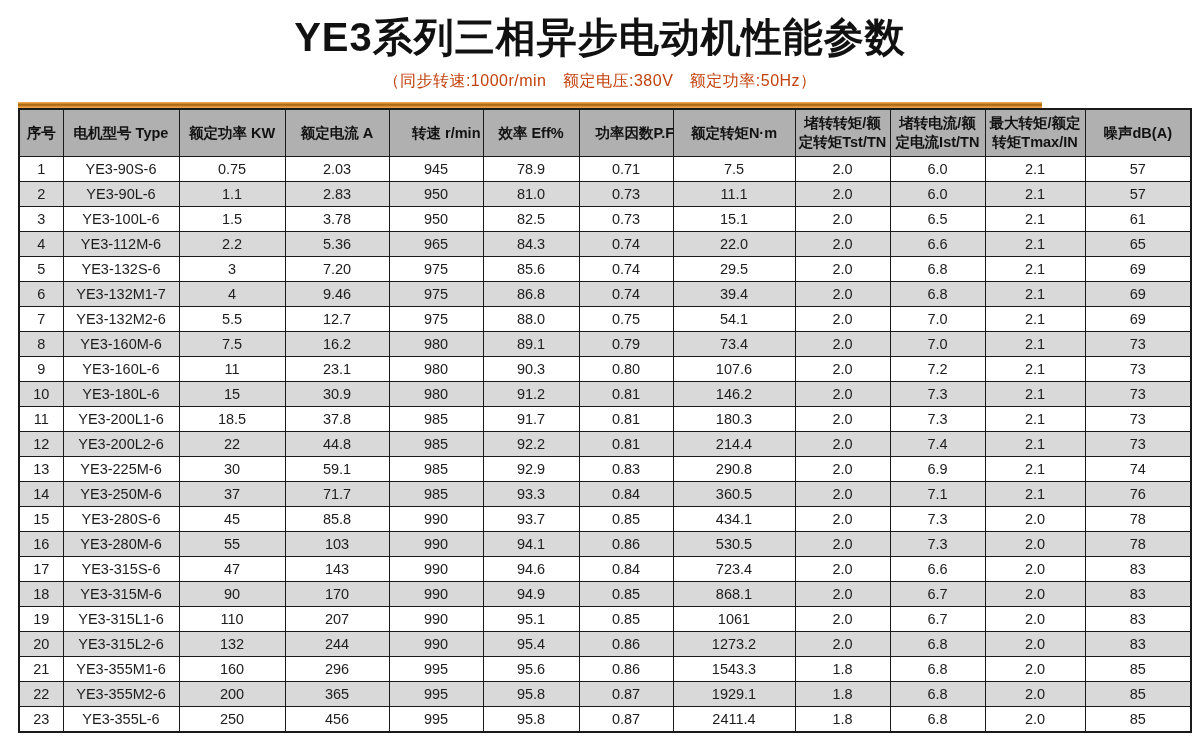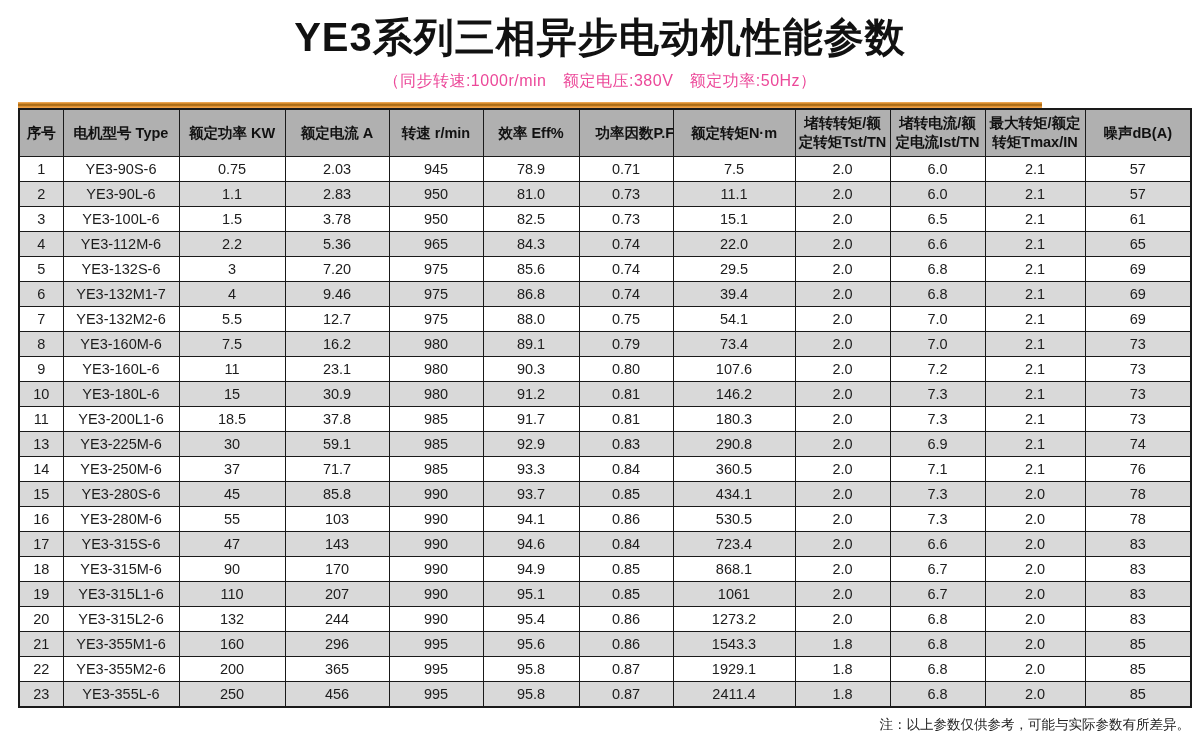--- a/index.html
+++ b/index.html
@@ -7,21 +7,21 @@
     width:1200px;height:740px;background:#ffffff;
     font-family:"Liberation Sans","DejaVu Sans",sans-serif;
     color:#1a1a1a;overflow:hidden;
   }
   .page{padding-top:6px;}
   .title{
     text-align:center;font-size:40px;font-weight:bold;
     margin:4px 0 6px 0;color:#111;letter-spacing:1px;
   }
   .subtitle{
-    text-align:center;font-size:16px;color:#ec4899;
+    text-align:center;font-size:16px;color:#c2410c;
     margin:0 0 10px 0;letter-spacing:0.5px;
   }
   .table-wrap{margin-left:18px;width:1024px;}
   .accent-bar{
     height:6px;
     background:linear-gradient(180deg,#f4b261 0%,#d28526 28%,#96600f 50%,#de8e2e 72%,#f2a74e 100%);
   }
   table.params{
     width:100%;border-collapse:collapse;table-layout:fixed;
     border:2px solid #1a1a1a;
@@ -74,21 +74,21 @@
           <col class="c9">
           <col class="c10">
           <col class="c11">
       </colgroup>
       <thead>
         <tr id="header-row">
             <th style="white-space: nowrap;">序号</th>
             <th style="white-space: normal;">电机型号 Type</th>
             <th style="white-space: nowrap;">额定功率 KW</th>
             <th style="white-space: nowrap;">额定电流 A</th>
-            <th style="white-space: nowrap;">转速 r/min</th>
+            <th style="white-space: nowrap; text-align: right;">转速 r/min</th>
             <th style="white-space: nowrap;">效率 Eff%</th>
             <th style="white-space: nowrap; padding-left: 16px;">功率因数P.F</th>
             <th style="white-space: nowrap;">额定转矩N·m</th>
             <th style="white-space: normal;">堵转转矩/额定转矩Tst/TN</th>
             <th style="white-space: normal;">堵转电流/额定电流Ist/TN</th>
             <th style="white-space: normal;">最大转矩/额定转矩Tmax/IN</th>
             <th style="white-space: nowrap;">噪声dB(A)</th>
           </tr>
       </thead>
       <tbody id="table-body">
@@ -236,20 +236,34 @@
             <td>11</td>
             <td>YE3-200L1-6</td>
             <td>18.5</td>
             <td>37.8</td>
             <td>985</td>
             <td>91.7</td>
             <td>0.81</td>
             <td>180.3</td>
             <td>2.0</td>
             <td>7.3</td>
+            <td>2.1</td>
+            <td>73</td>
+          </tr>
+          <tr>
+            <td>12</td>
+            <td>YE3-200L2-6</td>
+            <td>22</td>
+            <td>44.8</td>
+            <td>985</td>
+            <td>92.2</td>
+            <td>0.81</td>
+            <td>214.4</td>
+            <td>2.0</td>
+            <td>7.4</td>
             <td>2.1</td>
             <td>73</td>
           </tr>
           <tr>
             <td>13</td>
             <td>YE3-225M-6</td>
             <td>30</td>
             <td>59.1</td>
             <td>985</td>
             <td>92.9</td>

